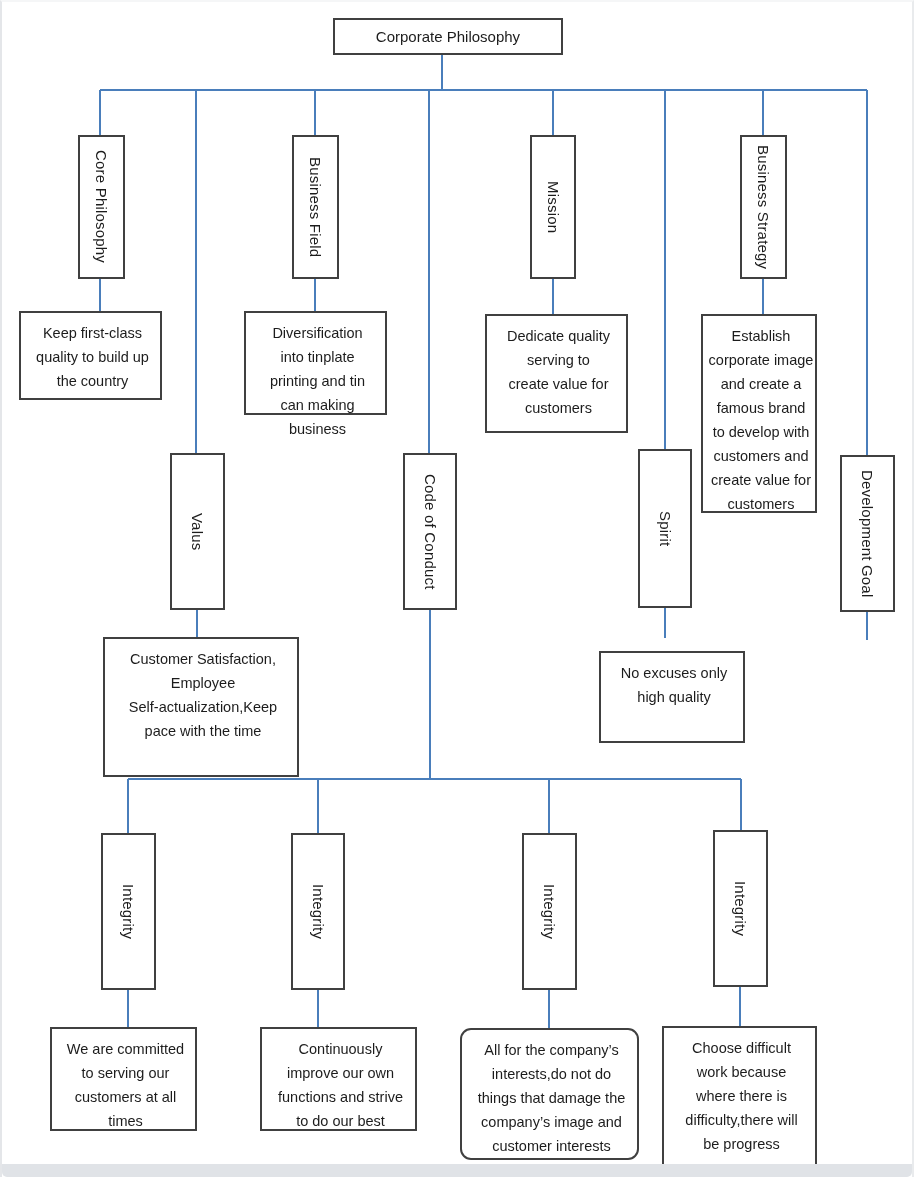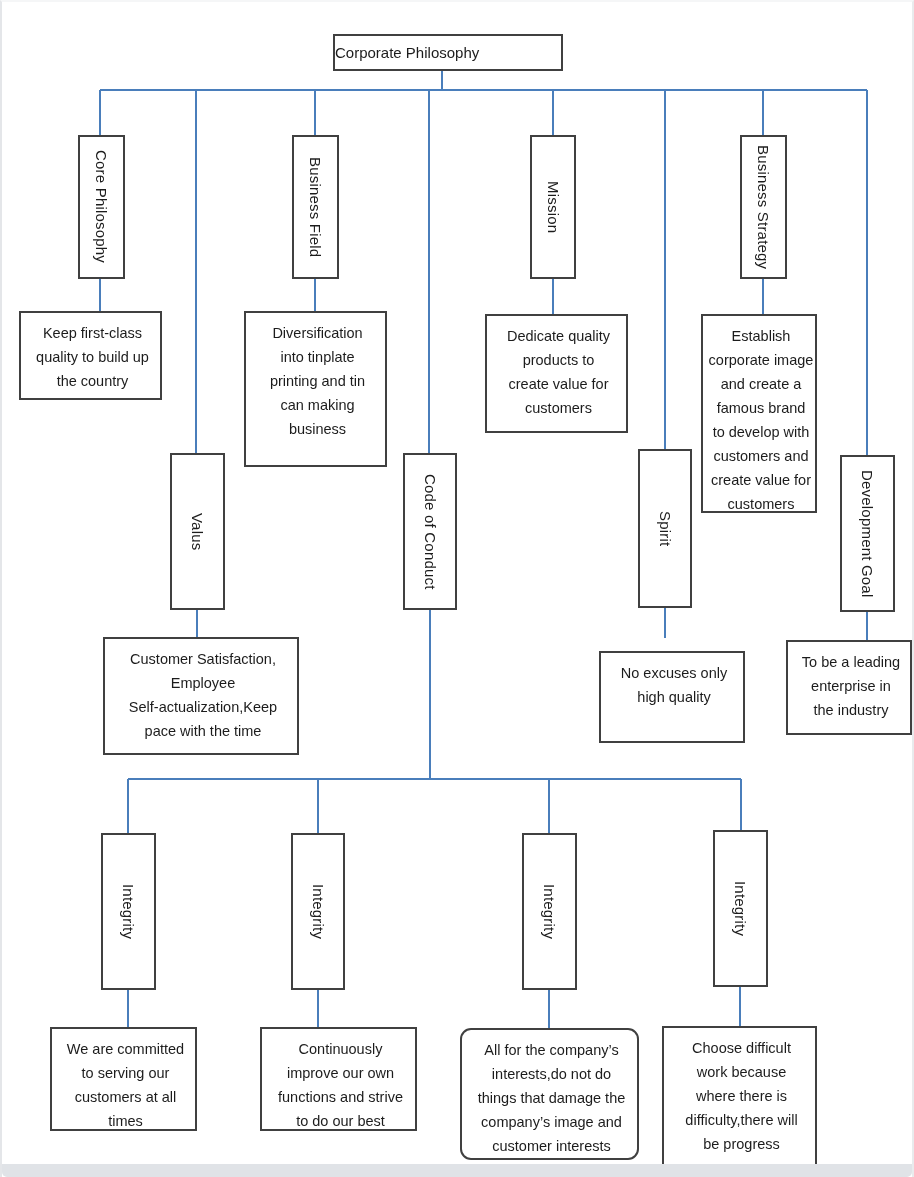--- a/index.html
+++ b/index.html
@@ -14,23 +14,22 @@
   .bottom-strip{
     position:absolute;left:0;right:0;bottom:0;height:13px;
     background:#e0e3e7;border-radius:0 0 5px 5px;
   }
   svg.connectors{position:absolute;left:0;top:0;pointer-events:none;}
   .node{
     position:absolute;background:#fff;border:2px solid #404040;
     box-sizing:border-box;
   }
   .rootbox{
-    display:flex;align-items:center;
+    display:flex;align-items:center;justify-content:center;
     font-size:15px;
-    margin-top:16px;
   }
   .vbox{
     display:flex;align-items:center;justify-content:center;
     writing-mode:vertical-rl;
     font-size:15px;letter-spacing:0.2px;
   }
   .dbox{
     text-align:center;white-space:pre-line;
     font-size:14.5px;line-height:24px;padding:8px 0 0 4px;
   }
@@ -84,27 +83,27 @@
   <div class="node vbox" style="left:528px;top:133px;width:46px;height:144px;">
     <span>Mission</span>
   </div>
   <div class="node vbox" style="left:738px;top:133px;width:47px;height:144px;">
     <span>Business Strategy</span>
   </div>
 
   <div class="node dbox" style="left:17px;top:309px;width:143px;height:89px;">Keep first-class
 quality to build up
 the country</div>
-  <div class="node dbox" style="left:242px;top:309px;width:143px;height:156px;">Diversification
+  <div class="node dbox" style="left:242px;top:309px;width:143px;height:104px;">Diversification
 into tinplate
 printing and tin
 can making
 business</div>
   <div class="node dbox" style="left:483px;top:312px;width:143px;height:119px;">Dedicate quality
-products to
+serving to
 create value for
 customers</div>
   <div class="node dbox" style="left:699px;top:312px;width:116px;height:199px;">Establish
 corporate image
 and create a
 famous brand
 to develop with
 customers and
 create value for
 customers</div>
@@ -115,29 +114,26 @@
   <div class="node vbox" style="left:401px;top:451px;width:54px;height:157px;">
     <span>Code of Conduct</span>
   </div>
   <div class="node vbox" style="left:636px;top:447px;width:54px;height:159px;">
     <span>Spirit</span>
   </div>
   <div class="node vbox" style="left:838px;top:453px;width:55px;height:157px;">
     <span>Development Goal</span>
   </div>
 
-  <div class="node dbox" style="left:101px;top:635px;width:196px;height:118px;">Customer Satisfaction,
+  <div class="node dbox" style="left:101px;top:635px;width:196px;height:140px;">Customer Satisfaction,
 Employee
 Self-actualization,Keep
 pace with the time</div>
   <div class="node dbox" style="left:597px;top:636px;width:146px;height:92px;margin-top:13px;">No excuses only
 high quality</div>
-  <div class="node dbox" style="left:784px;top:638px;width:126px;height:95px;">To be a leading
-enterprise in
-the industry</div>
 
   <div class="node vbox" style="left:99px;top:831px;width:55px;height:157px;">
     <span>Integrity</span>
   </div>
   <div class="node vbox" style="left:289px;top:831px;width:54px;height:157px;">
     <span>Integrity</span>
   </div>
   <div class="node vbox" style="left:520px;top:831px;width:55px;height:157px;">
     <span>Integrity</span>
   </div>

